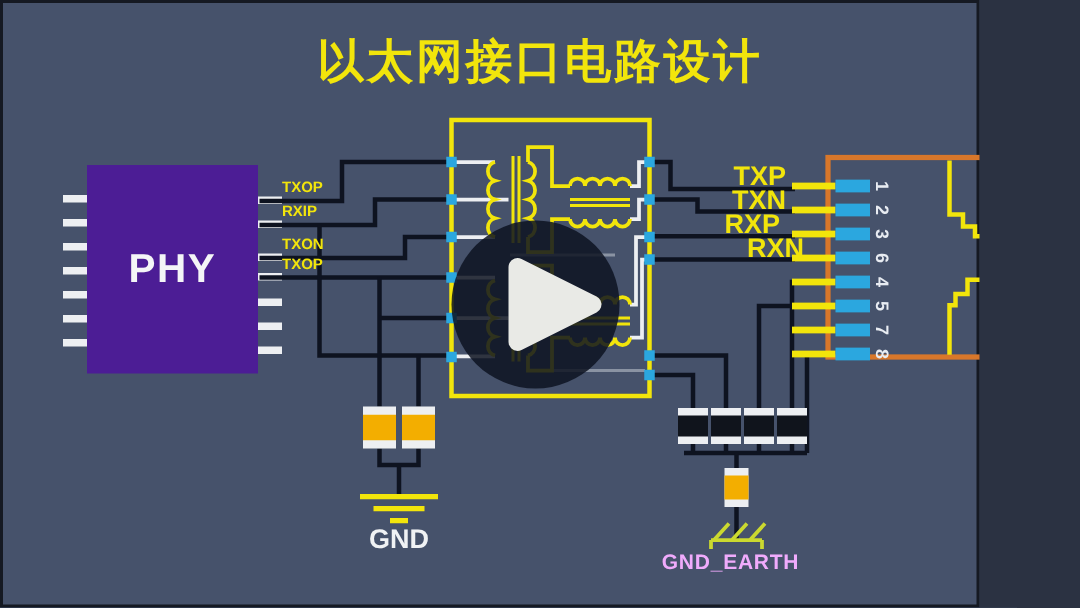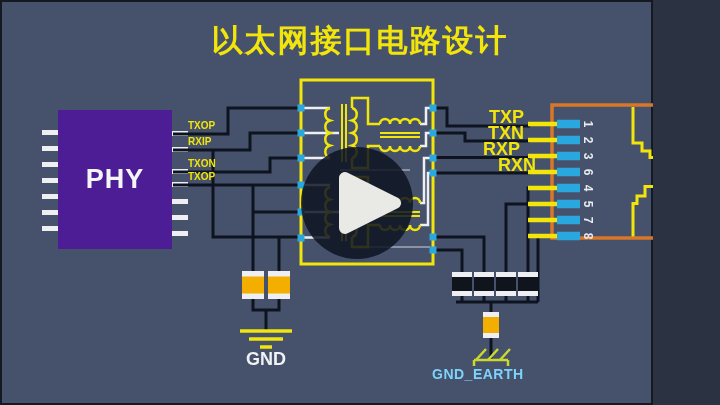--- a/index.html
+++ b/index.html
@@ -29,22 +29,22 @@
   .rj-num{
     position:absolute;left:581px;width:14px;height:14px;color:#E8ECF2;
     font-size:12px;font-weight:bold;text-align:center;line-height:14px;
     transform:rotate(90deg);
   }
   .gnd-label{
     position:absolute;left:236px;top:349px;width:60px;text-align:center;
     color:#F0F2F4;font-size:18px;font-weight:bold;
   }
   .gnd-earth-label{
-    position:absolute;left:432px;top:366px;width:110px;text-align:left;
-    color:#7dd3fc;font-size:14px;font-weight:bold;letter-spacing:0.5px;
+    position:absolute;left:432px;top:366px;width:110px;text-align:center;
+    color:#f0abfc;font-size:14px;font-weight:bold;letter-spacing:0.5px;
   }
   .play-circle{
     position:absolute;left:301px;top:147px;width:112px;height:112px;border-radius:50%;
     background:rgba(13,19,33,0.85);cursor:pointer;
   }
 </style>
 </head>
 <body>
 
 <div class="stage">

